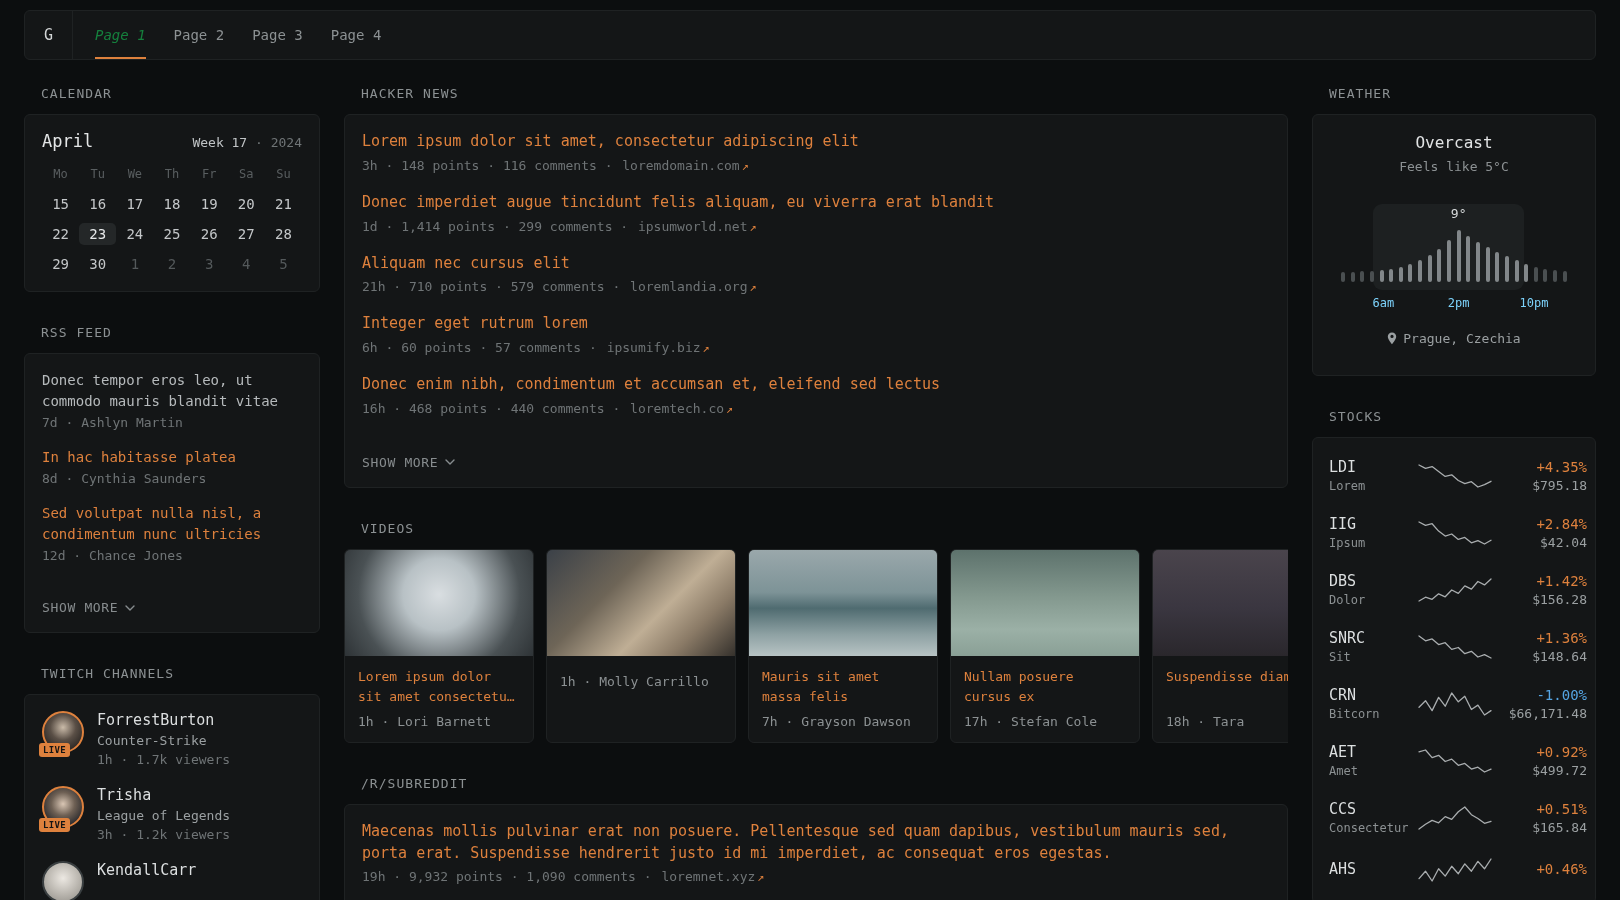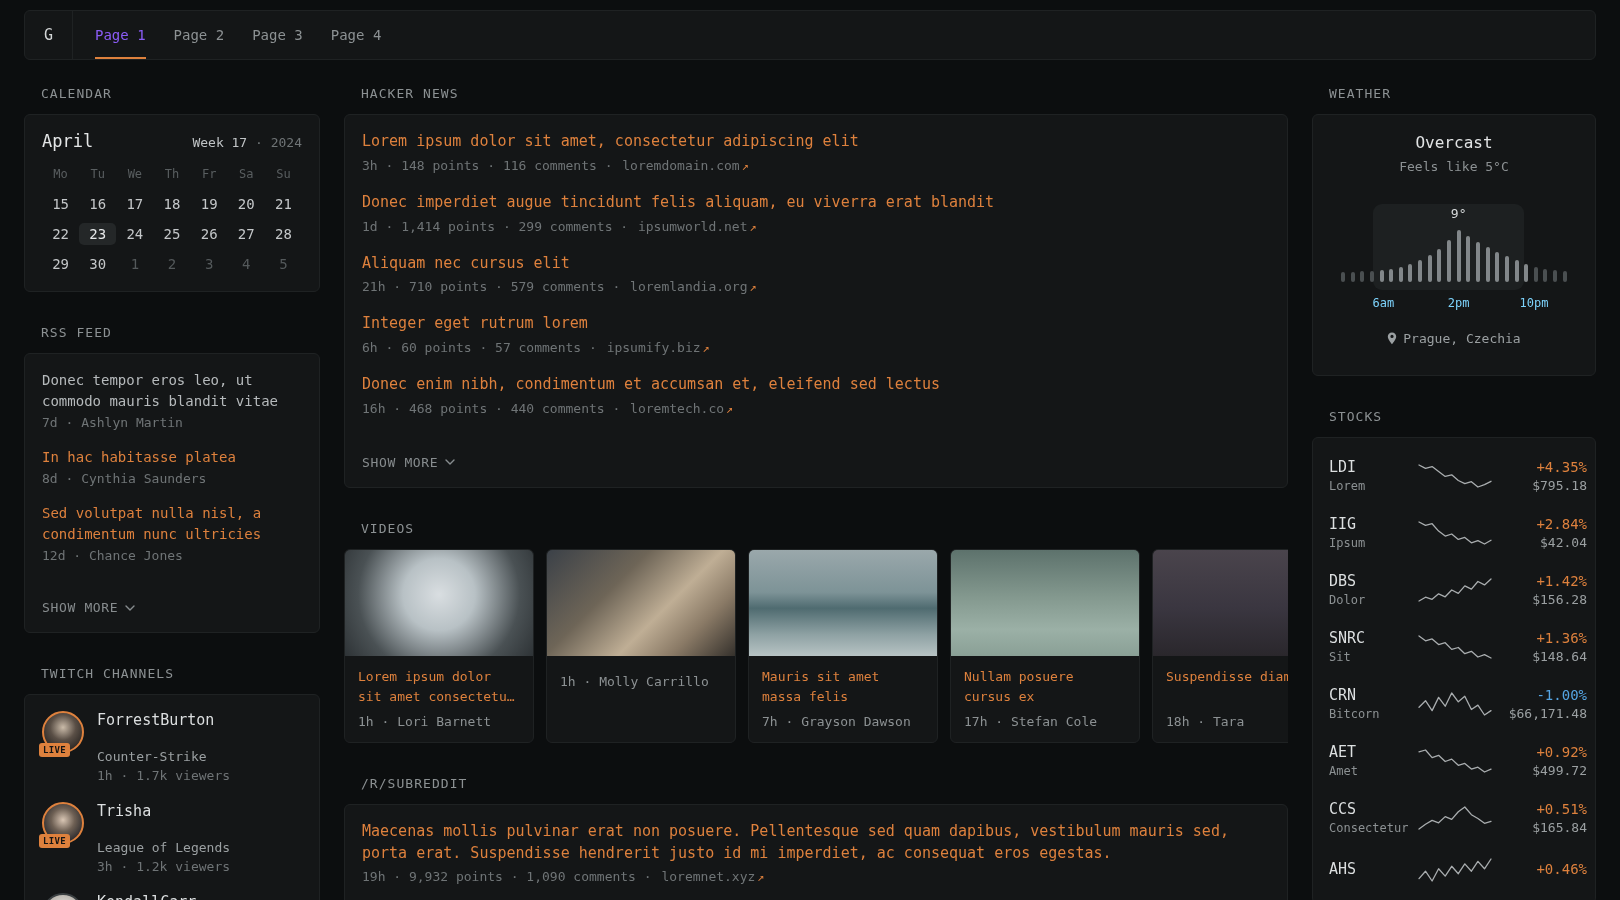--- a/index.html
+++ b/index.html
@@ -6,21 +6,21 @@
   .page{width:1620px;height:900px;overflow:hidden;background:#0c0e0f;
         font-family:"DejaVu Sans Mono",monospace;color:#c4c7c9;position:relative;}
   
   .topbar{margin:10px 24px 26px;height:48px;display:flex;align-items:stretch;
           background:#141617;border:1px solid #1f2223;border-radius:6px;}
   .logo{width:47px;display:flex;align-items:center;justify-content:center;
         border-right:1px solid #1f2223;color:#d3d6d7;font-size:15px;}
   .tabs{display:flex;margin-left:22px;gap:28px;}
   .tab{display:flex;align-items:center;color:#8c9193;font-size:14px;cursor:pointer;
        border-bottom:2px solid transparent;padding-top:2px;}
-  .tab.active{color:#8b5cf6;border-bottom-color:#de813d;}
+  .tab.active{color:#15803d;border-bottom-color:#de813d;font-style:italic;}
   
   .columns{display:flex;gap:24px;padding:0 24px;align-items:flex-start;}
   .col-left{width:296px;flex:none;}
   .col-mid{flex:1;min-width:0;}
   .col-right{width:284px;flex:none;}
   .section{margin-bottom:33px;}
   .sec-title{font-size:13px;font-weight:normal;color:#8c9193;letter-spacing:.08em;
              margin:0 0 13px 17px;}
   .card{background:#141617;border:1px solid #1f2223;border-radius:6px;padding:16px 17px;}
   
@@ -50,21 +50,21 @@
   .avatar-wrap{position:relative;flex:none;}
   .avatar{width:42px;height:42px;border-radius:50%;border:2px solid #3a3f41;box-sizing:border-box;}
   .channel.live .avatar{border-color:#de813d;}
   .channel:nth-child(1) .avatar{background:radial-gradient(circle at 50% 38%,#cabba9 0%,#5a4f46 42%,#23201e 85%);}
   .channel:nth-child(2) .avatar{background:radial-gradient(circle at 50% 42%,#d9c6b4 0%,#6e6054 40%,#1c1e24 85%);}
   .channel:nth-child(3) .avatar{background:radial-gradient(circle at 50% 40%,#ece8e2 0%,#b9b5ae 55%,#8f8c86 100%);}
   .live-badge{display:none;position:absolute;left:-3px;bottom:-4px;background:#de813d;color:#141414;
               font-size:9px;font-weight:bold;padding:2px 4px;border-radius:3px;letter-spacing:.04em;}
   .channel.live .live-badge{display:block;}
   .ch-name{font-size:15px;color:#dcdfe0;cursor:pointer;}
-  .ch-game{font-size:13px;color:#9ba0a2;margin-top:20px;}
+  .ch-game{font-size:13px;color:#9ba0a2;margin-top:4px;}
   .ch-meta{font-size:13px;color:#6f7476;margin-top:4px;}
   
   .hn-item{margin-bottom:19px;}
   .hn-title{font-size:15px;color:#de813d;line-height:1.45;cursor:pointer;}
   .hn-item .item-meta{margin-top:5px;}
   
   .videos-row{display:flex;gap:12px;overflow:hidden;}
   .video-card{width:188px;flex:none;background:#141617;border:1px solid #1f2223;border-radius:6px;
               overflow:hidden;cursor:pointer;}
   .thumb{height:106px;}

